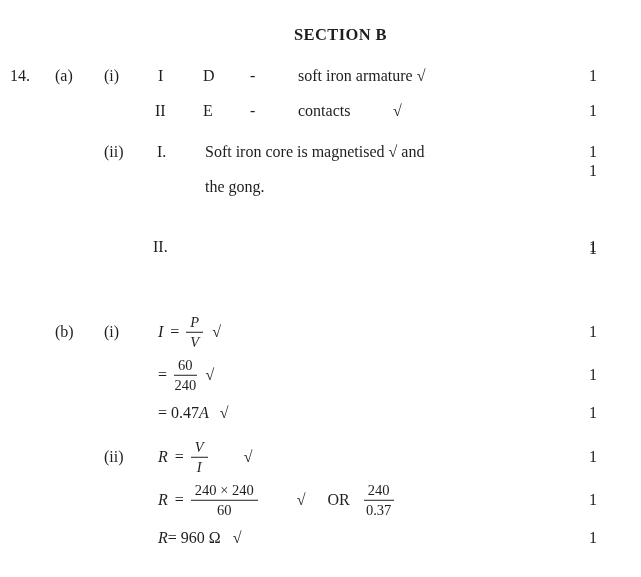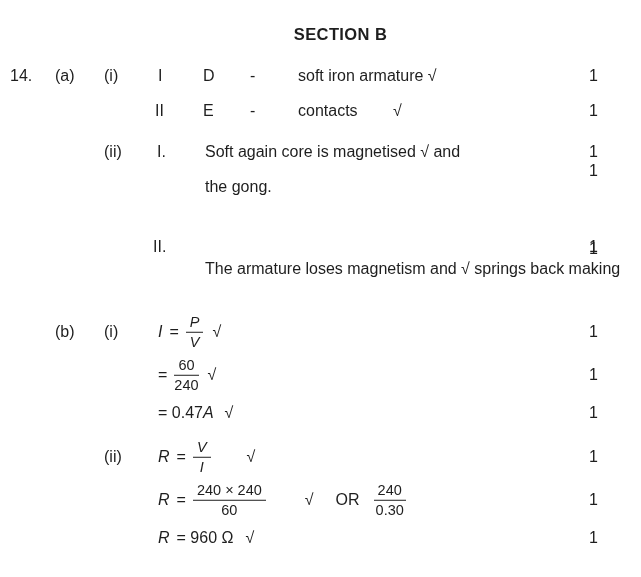--- a/index.html
+++ b/index.html
@@ -1,20 +1,20 @@
 <!DOCTYPE html>
 <html><head>
 <meta charset="utf-8">
 <style>
   html,body{margin:0;padding:0;background:#ffffff;}
   .page{
     position:relative;
     width:641px;height:577px;
     background:#ffffff;
-    font-family:Liberation Sans, sans-serif;
+    font-family:Liberation Serif, serif;
     font-size:16px;
     color:#1e1e1e;
     overflow:hidden;
   }
   .heading{
     position:absolute;top:25px;left:20px;width:641px;
     text-align:center;font-weight:700;font-size:16.5px;letter-spacing:0.4px;
   }
   .row{position:absolute;left:0;width:641px;height:20px;}
   .cell{position:absolute;top:0;white-space:nowrap;}
@@ -51,39 +51,36 @@
     <span class="cell" style="left:203px">E</span>
     <span class="cell" style="left:250px">-</span>
     <span class="cell" style="left:298px">contacts</span>
     <span class="cell tick" style="left:393px">√</span>
     <span class="cell mark">1</span>
   </div>
 
   <div class="row" style="top:143px">
     <span class="cell" style="left:104px">(ii)</span>
     <span class="cell" style="left:157px">I.</span>
-    <span class="cell" style="left:205px">Soft again core is magnetised √ and</span>
+    <span class="cell" style="left:205px">Soft iron core is magnetised √ and</span>
     <span class="cell mark">1</span>
   </div>
   <div class="row" style="top:162px">
     <span class="cell mark">1</span>
   </div>
   <div class="row" style="top:178px">
     <span class="cell" style="left:205px">the gong.</span>
   </div>
 
   <div class="row" style="top:238px">
     <span class="cell" style="left:153px">II.</span>
     <span class="cell mark">1</span>
   </div>
   <div class="row" style="top:240px">
     <span class="cell mark">1</span>
-  </div>
-  <div class="row" style="top:260px">
-    <span class="cell" style="left:205px">The armature loses magnetism and √ springs back making</span>
   </div>
 
   <div class="eqrow" style="top:315px;height:34px">
     <span class="lbl" style="left:55px">(b)</span>
     <span class="lbl" style="left:104px">(i)</span>
     <span class="formula" style="left:158px">
       <span class="var">I</span>
       <span style="margin-left:7px">=</span>
       <span class="frac" style="margin-left:7px">
         <span class="fnum var">P</span>
@@ -134,28 +131,28 @@
       <span class="var">R</span>
       <span style="margin-left:7px">=</span>
       <span class="frac" style="margin-left:7px">
         <span class="fnum">240 × 240</span>
         <span class="fden">60</span>
       </span>
       <span class="tick" style="margin-left:39px">√</span>
       <span style="margin-left:22px">OR</span>
       <span class="frac" style="margin-left:14px">
         <span class="fnum">240</span>
-        <span class="fden">0.30</span>
+        <span class="fden">0.37</span>
       </span>
     </span>
     <span class="lbl mark">1</span>
   </div>
 
   <div class="eqrow" style="top:528px;height:19px">
     <span class="formula" style="left:158px">
       <span class="var">R</span>
-      <span style="margin-left:7px">= 960 Ω</span>
+      <span style="">= 960 Ω</span>
       <span class="tick" style="margin-left:12px">√</span>
     </span>
     <span class="lbl mark">1</span>
   </div>
 
 </div>
 
 </body></html>

